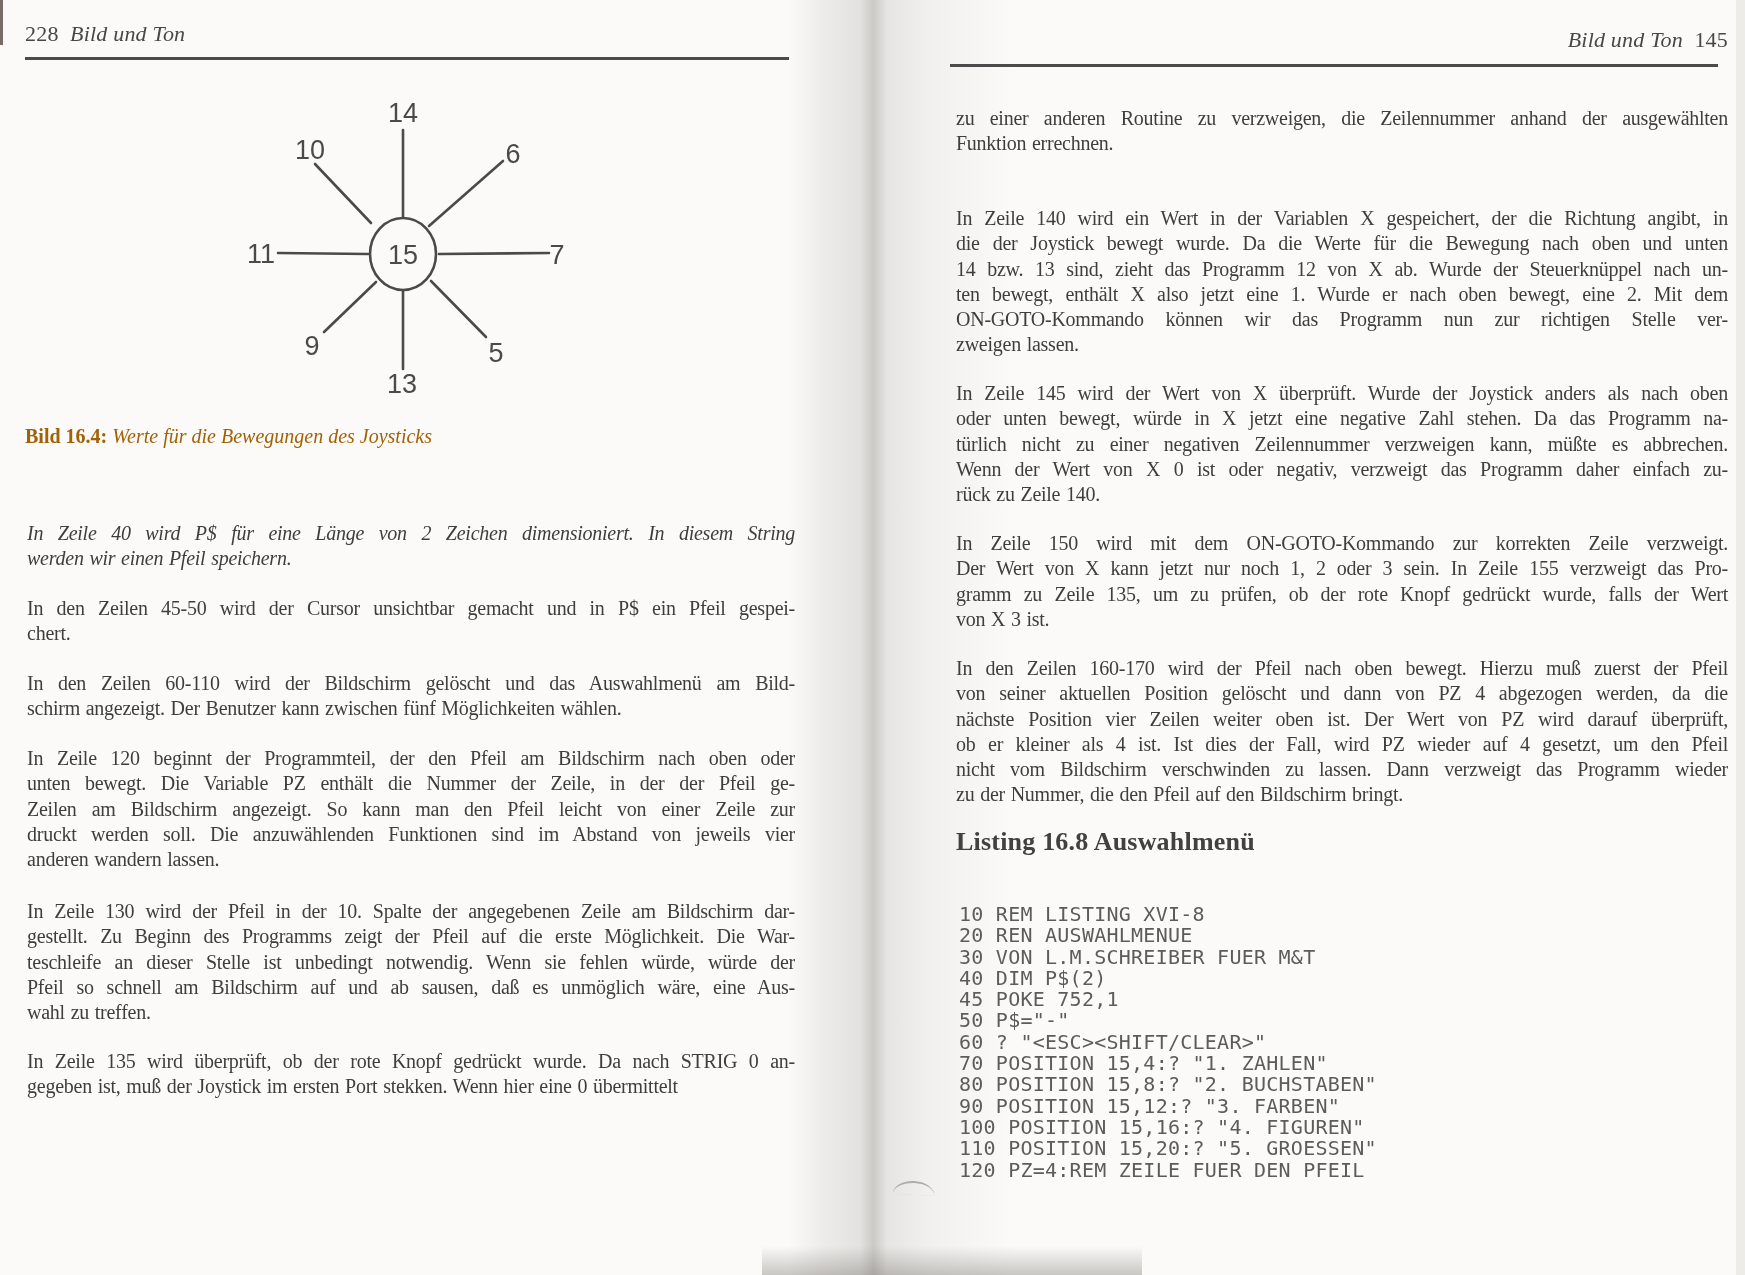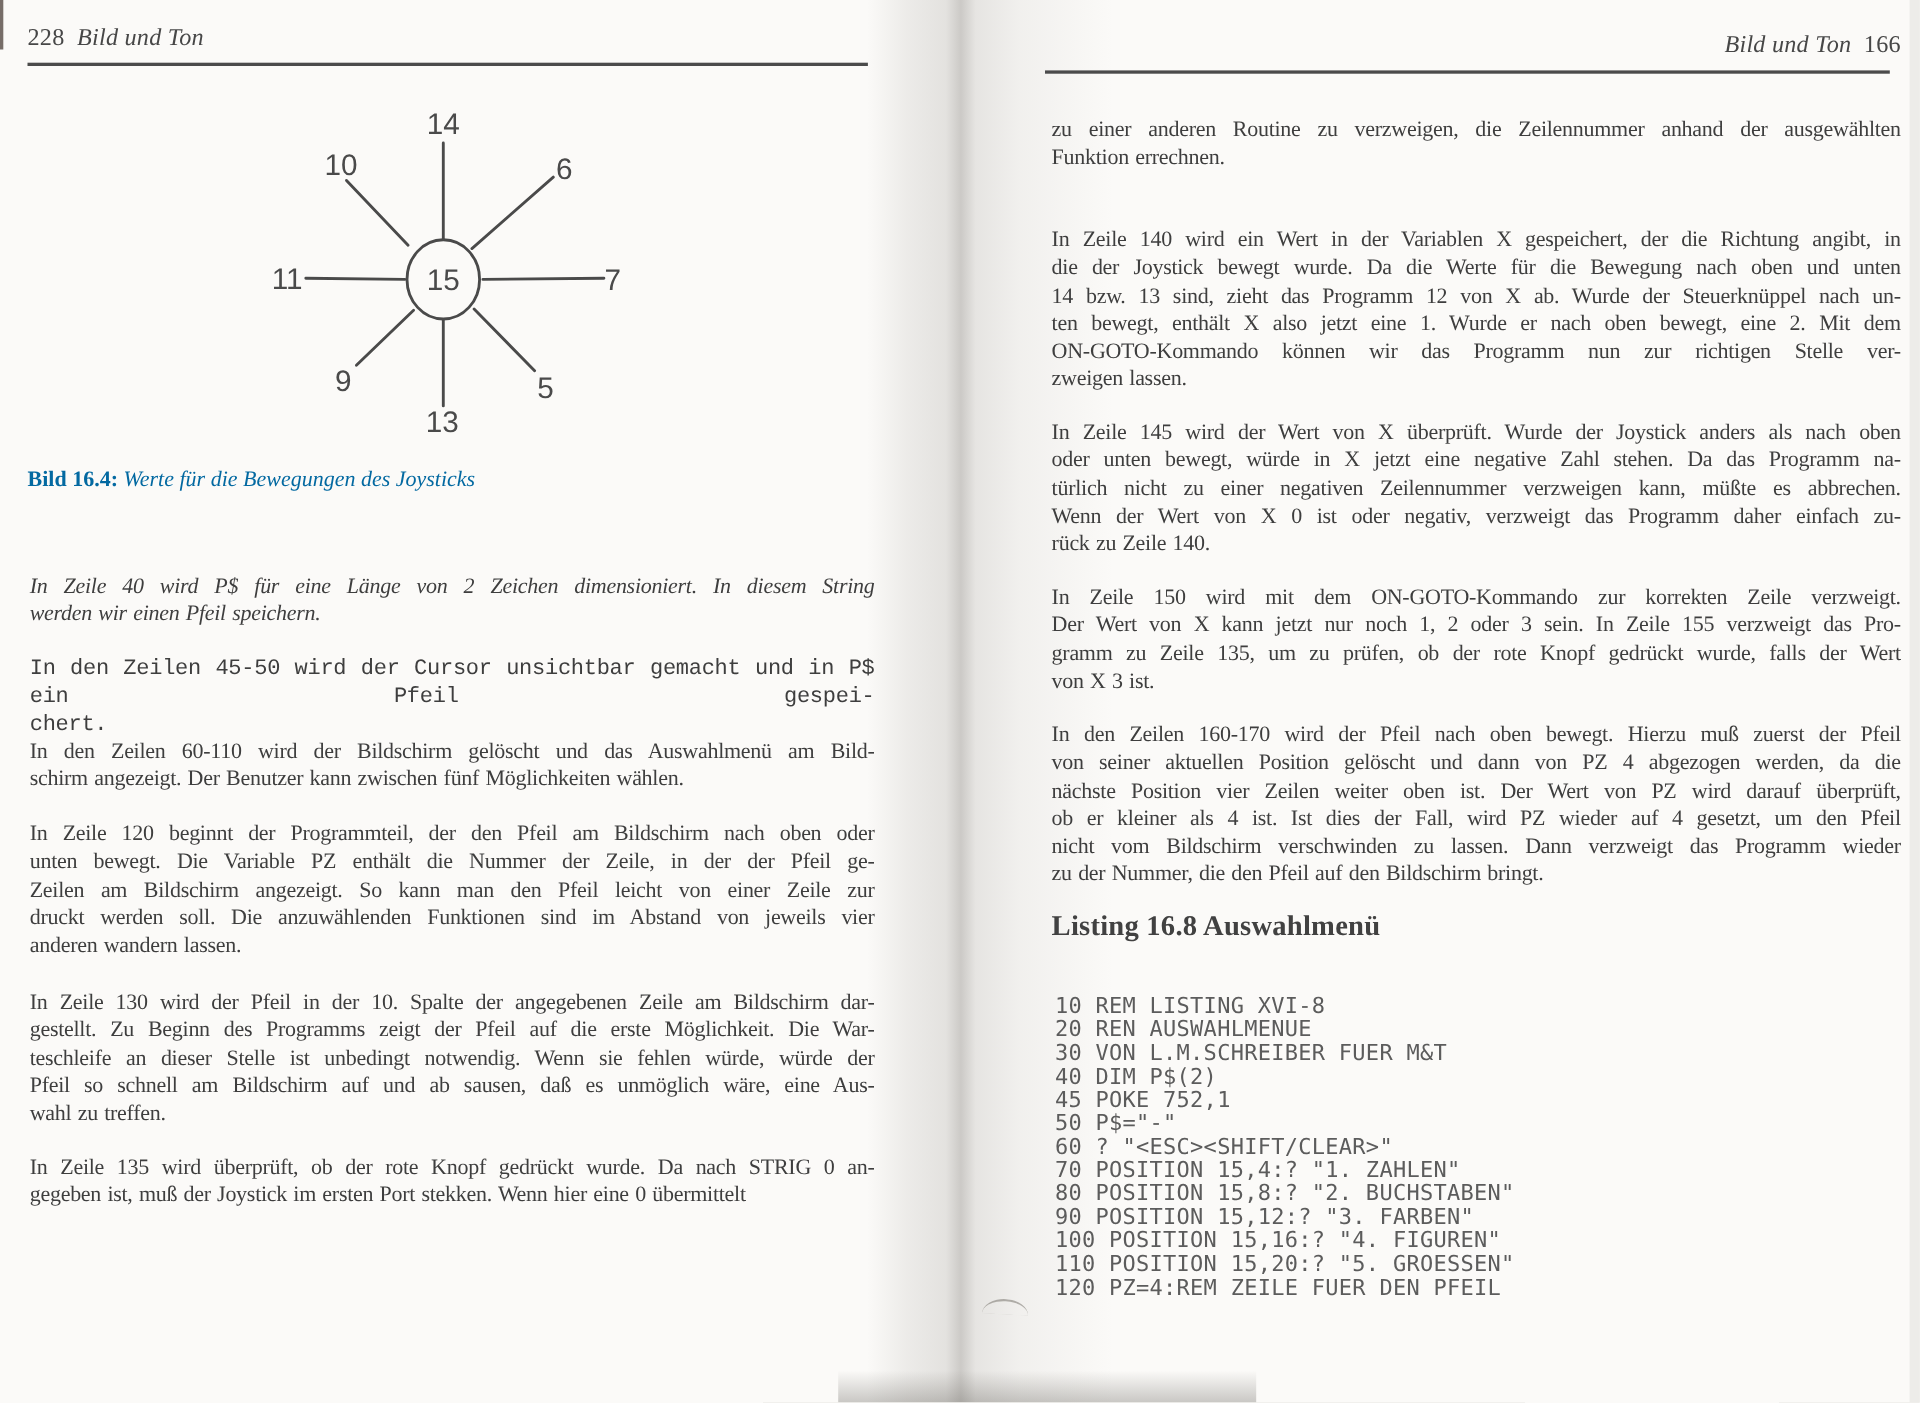--- a/index.html
+++ b/index.html
@@ -15,21 +15,21 @@
   .pagehead { font-size:22px; line-height:28px; color:#474747; letter-spacing:.2px; }
   .pagehead .ital { font-style:italic; }
   .hrule { background:#4b4b4b; }
 
   
   .para { font-size:20px; line-height:25.3px; letter-spacing:-0.25px; word-spacing:1px; }
   .para .ln { text-align:justify; text-align-last:justify; }
   .para .ln.last { text-align-last:left; }
 
   
-  .caption { font-size:20px; line-height:26px; color:#0369a1; }
+  .caption { font-size:20px; line-height:26px; color:#a16207; }
   .caption .cap-label { font-weight:bold; }
   .caption .cap-text { font-style:italic; }
 
   
   .listhead { font-size:26px; font-weight:bold; color:#414141; letter-spacing:.2px; }
 
   
   .code { font-family:"DejaVu Sans Mono",monospace; font-size:20px; line-height:21.3px;
           letter-spacing:0.25px; color:#5c5c5c; white-space:pre; }
   .code .ln { text-align:left; }
@@ -97,21 +97,21 @@
 
   <div class="abs caption" style="left:25px; top:423px; width:600px;">
     <span class="cap-label">Bild 16.4:</span>
     <span class="cap-text">Werte für die Bewegungen des Joysticks</span>
   </div>
 
   <div class="abs para" style="left:27px; top:521px; width:768px;font-style:italic;">
       <div class="ln">In Zeile 40 wird P$ für eine Länge von 2 Zeichen dimensioniert. In diesem String</div>
       <div class="ln last">werden wir einen Pfeil speichern.</div>
     </div>
-  <div class="abs para" style="left:27px; top:596px; width:768px;font-family:Liberation Mono, monospace;">
+  <div class="abs para" style="left:27px; top:596px; width:768px;">
       <div class="ln">In den Zeilen 45-50 wird der Cursor unsichtbar gemacht und in P$ ein Pfeil gespei-</div>
       <div class="ln last">chert.</div>
     </div>
   <div class="abs para" style="left:27px; top:671px; width:768px;">
       <div class="ln">In den Zeilen 60-110 wird der Bildschirm gelöscht und das Auswahlmenü am Bild-</div>
       <div class="ln last">schirm angezeigt. Der Benutzer kann zwischen fünf Möglichkeiten wählen.</div>
     </div>
   <div class="abs para" style="left:27px; top:746px; width:768px;">
       <div class="ln">In Zeile 120 beginnt der Programmteil, der den Pfeil am Bildschirm nach oben oder</div>
       <div class="ln">unten bewegt. Die Variable PZ enthält die Nummer der Zeile, in der der Pfeil ge-</div>
@@ -125,21 +125,21 @@
       <div class="ln">teschleife an dieser Stelle ist unbedingt notwendig. Wenn sie fehlen würde, würde der</div>
       <div class="ln">Pfeil so schnell am Bildschirm auf und ab sausen, daß es unmöglich wäre, eine Aus-</div>
       <div class="ln last">wahl zu treffen.</div>
     </div>
   <div class="abs para" style="left:27px; top:1049px; width:768px;">
       <div class="ln">In Zeile 135 wird überprüft, ob der rote Knopf gedrückt wurde. Da nach STRIG 0 an-</div>
       <div class="ln last">gegeben ist, muß der Joystick im ersten Port stekken. Wenn hier eine 0 übermittelt</div>
     </div>
 
   <div class="abs pagehead" style="left:956px; top:26px; width:772px; text-align:right;">
-    <span class="ital">Bild und Ton</span><span>&nbsp;&nbsp;</span><span>166</span>
+    <span class="ital">Bild und Ton</span><span>&nbsp;&nbsp;</span><span>145</span>
   </div>
   <div class="abs hrule" style="left:950px; top:64px; width:768px; height:3px;"></div>
 
   <div class="abs para" style="left:956px; top:106px; width:772px;">
       <div class="ln">zu einer anderen Routine zu verzweigen, die Zeilennummer anhand der ausgewählten</div>
       <div class="ln last">Funktion errechnen.</div>
     </div>
   <div class="abs para" style="left:956px; top:206px; width:772px;">
       <div class="ln">In Zeile 140 wird ein Wert in der Variablen X gespeichert, der die Richtung angibt, in</div>
       <div class="ln">die der Joystick bewegt wurde. Da die Werte für die Bewegung nach oben und unten</div>

